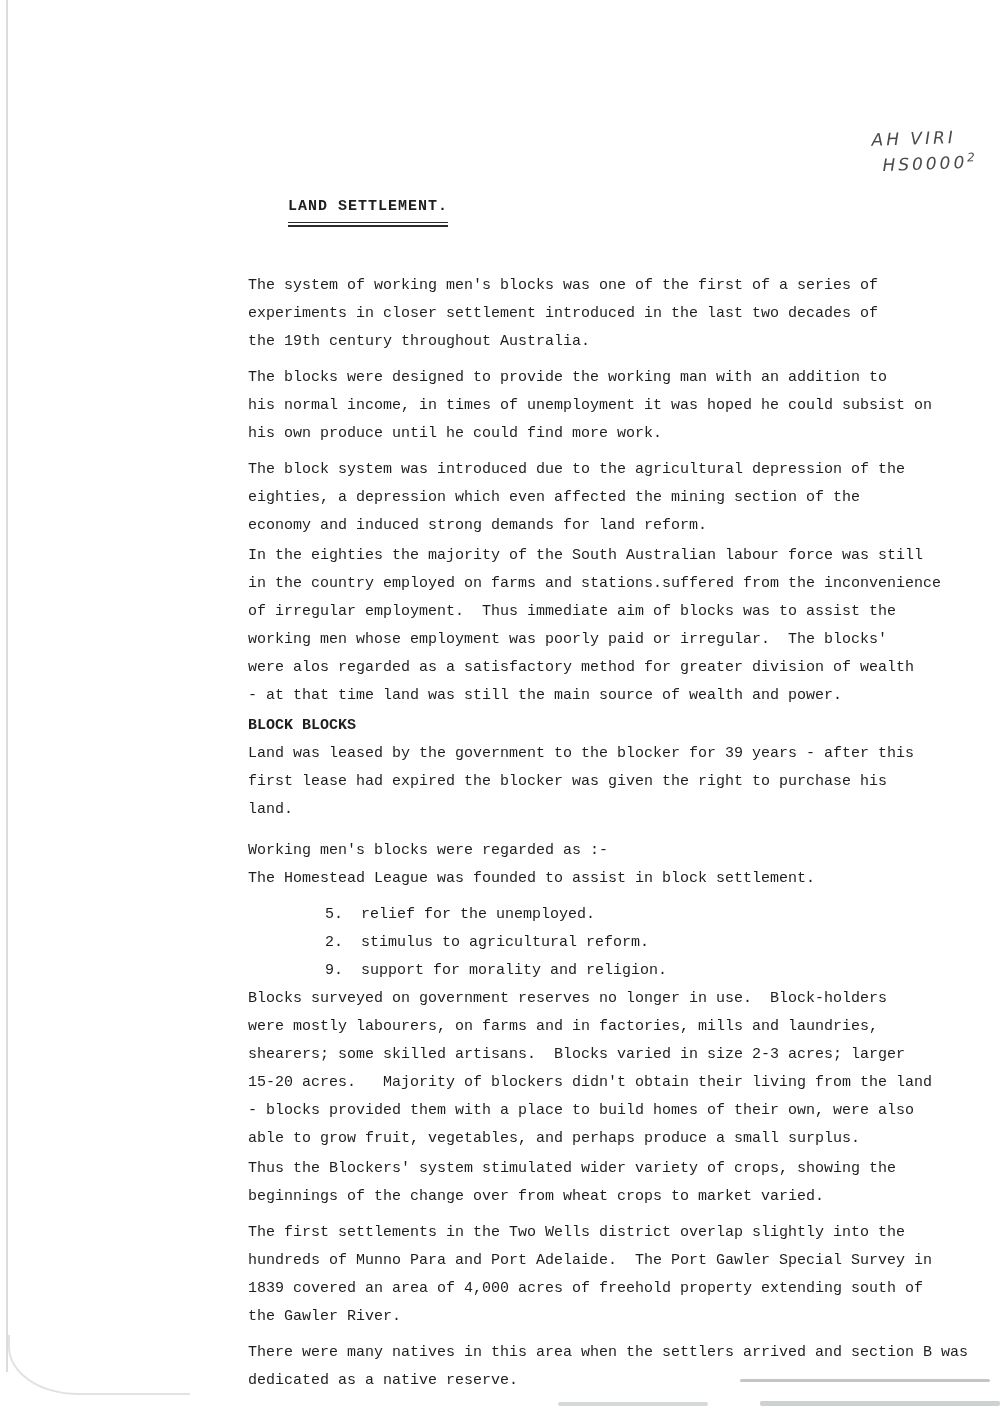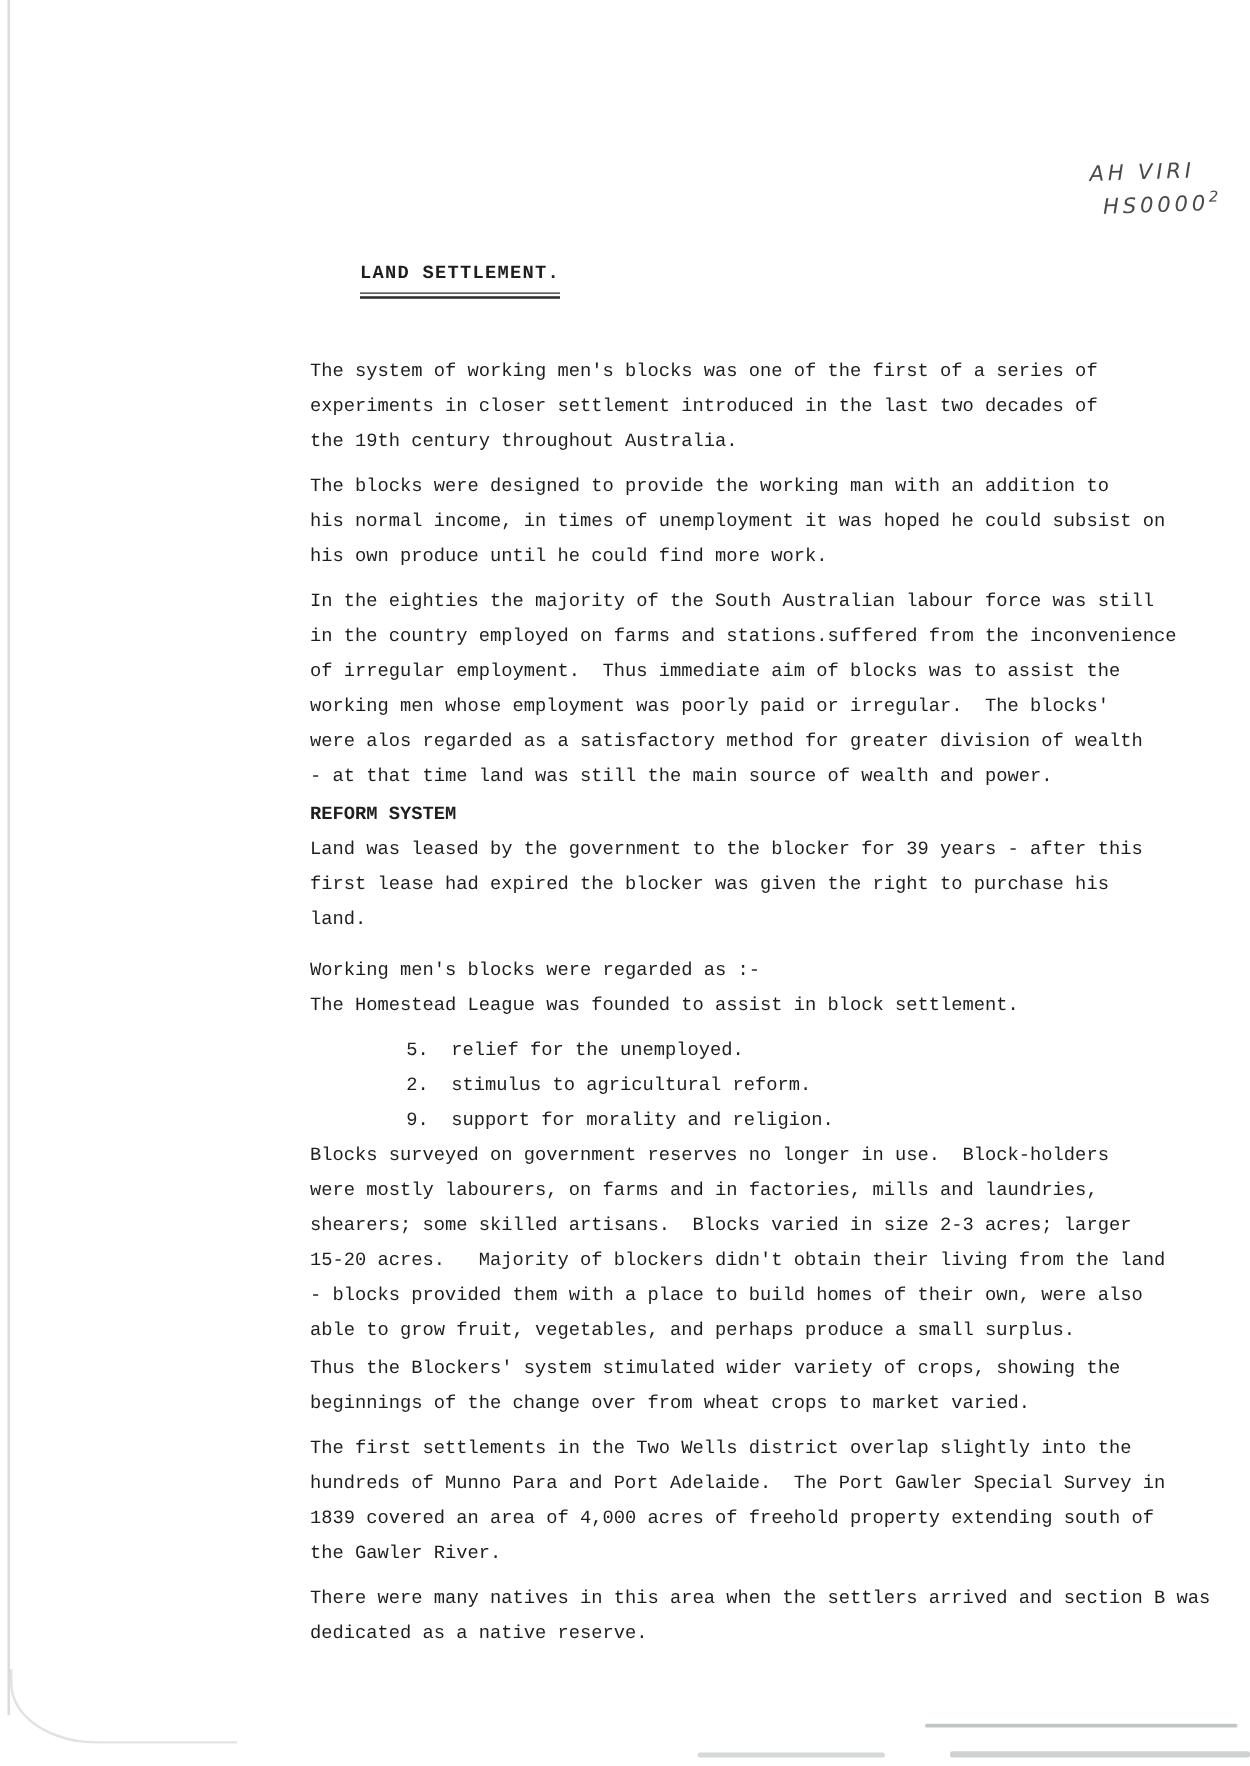--- a/index.html
+++ b/index.html
@@ -85,21 +85,20 @@
   .typed { white-space: pre; }
   .title {
     font-weight: 700;
     letter-spacing: 1px;
     margin: 0 0 17px 0;
   }
   .title .u-outer {
     display: inline-block;
     border-bottom: 2px solid #2b2b2b;
     padding-bottom: 2px;
-    margin-top: 12px;
   }
   .title .u-inner {
     display: inline-block;
     border-bottom: 1px solid #2b2b2b;
     padding-bottom: 1px;
   }
   .subheading {
     font-weight: 700;
     margin: 0;
     white-space: pre;
@@ -136,29 +135,32 @@
   </div>
 
   <div class="para typed">The system of working men's blocks was one of the first of a series of
 experiments in closer settlement introduced in the last two decades of
 the 19th century throughout Australia.</div>
 
   <div class="para typed">The blocks were designed to provide the working man with an addition to
 his normal income, in times of unemployment it was hoped he could subsist on
 his own produce until he could find more work.</div>
 
+  <div class="para typed tight">The block system was introduced due to the agricultural depression of the
+eighties, a depression which even affected the mining section of the
+economy and induced strong demands for land reform.</div>
 
   <div class="para typed tight">In the eighties the majority of the South Australian labour force was still
 in the country employed on farms and stations.suffered from the inconvenience
 of irregular employment.  Thus immediate aim of blocks was to assist the
 working men whose employment was poorly paid or irregular.  The blocks'
 were alos regarded as a satisfactory method for greater division of wealth
 - at that time land was still the main source of wealth and power.</div>
 
-  <div class="subheading">REFORM SYSTEM</div>
+  <div class="subheading">BLOCK BLOCKS</div>
   <div class="para typed roomy">Land was leased by the government to the blocker for 39 years - after this
 first lease had expired the blocker was given the right to purchase his
 land.</div>
 
   <div class="para typed flush">Working men's blocks were regarded as :-</div>
 
   <div class="para typed">The Homestead League was founded to assist in block settlement.</div>
 
   <div class="numbered-list">
     <div class="list-item">5.  relief for the unemployed.</div>

